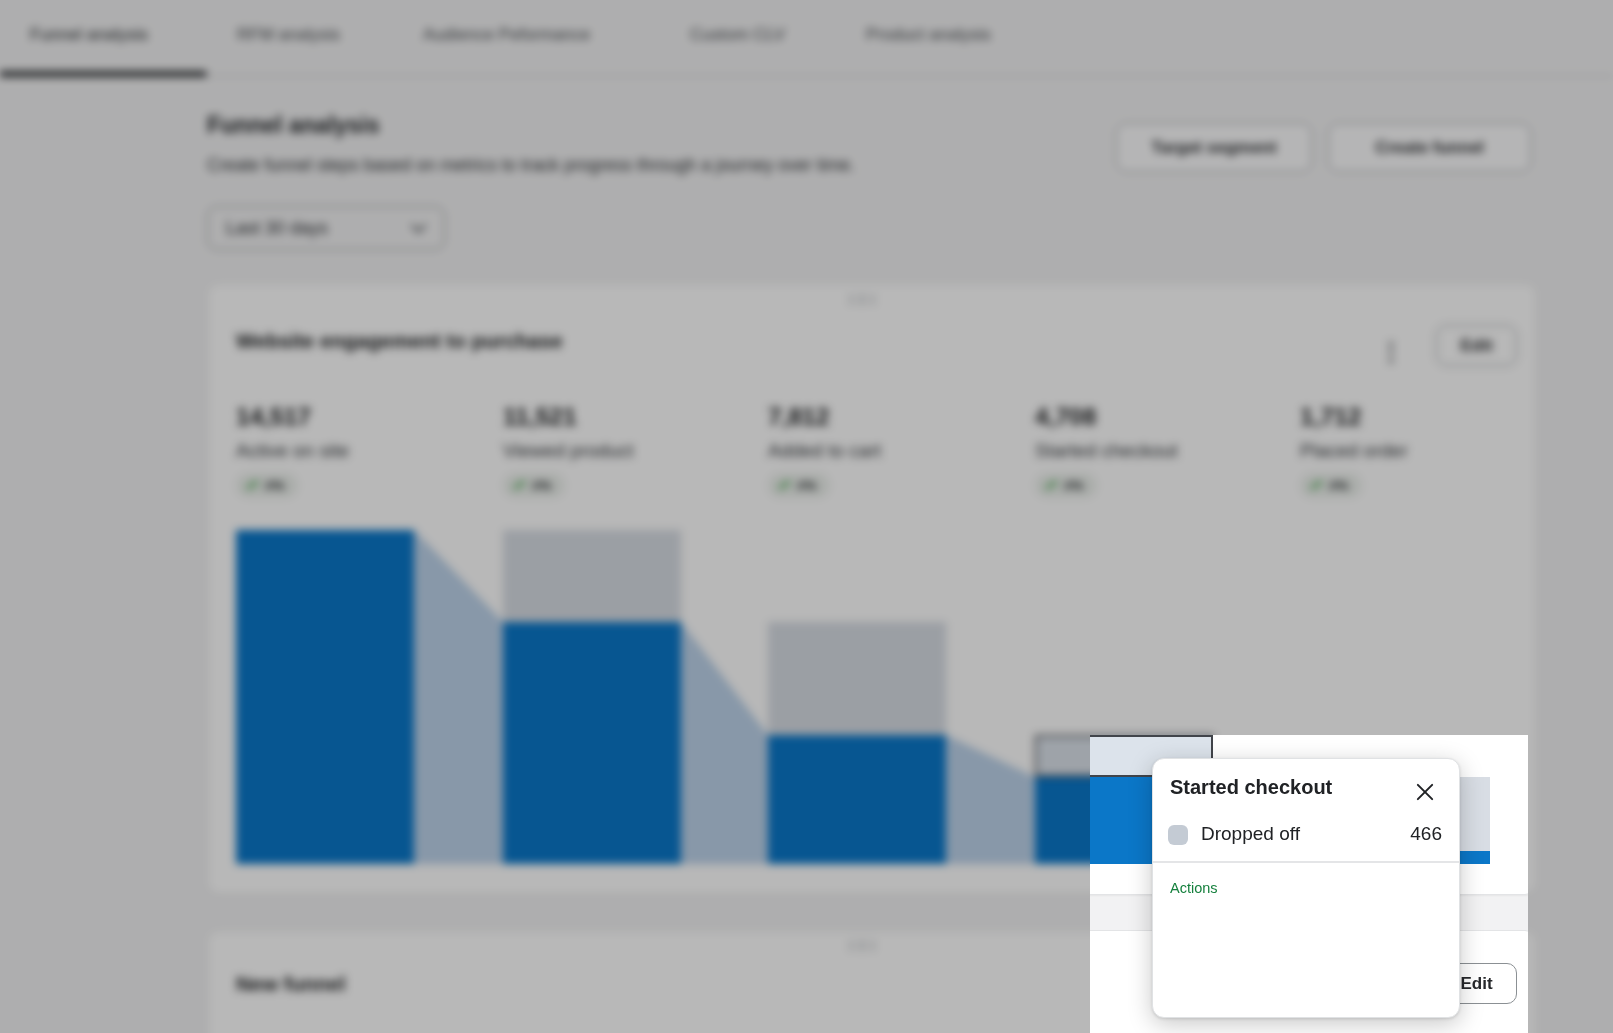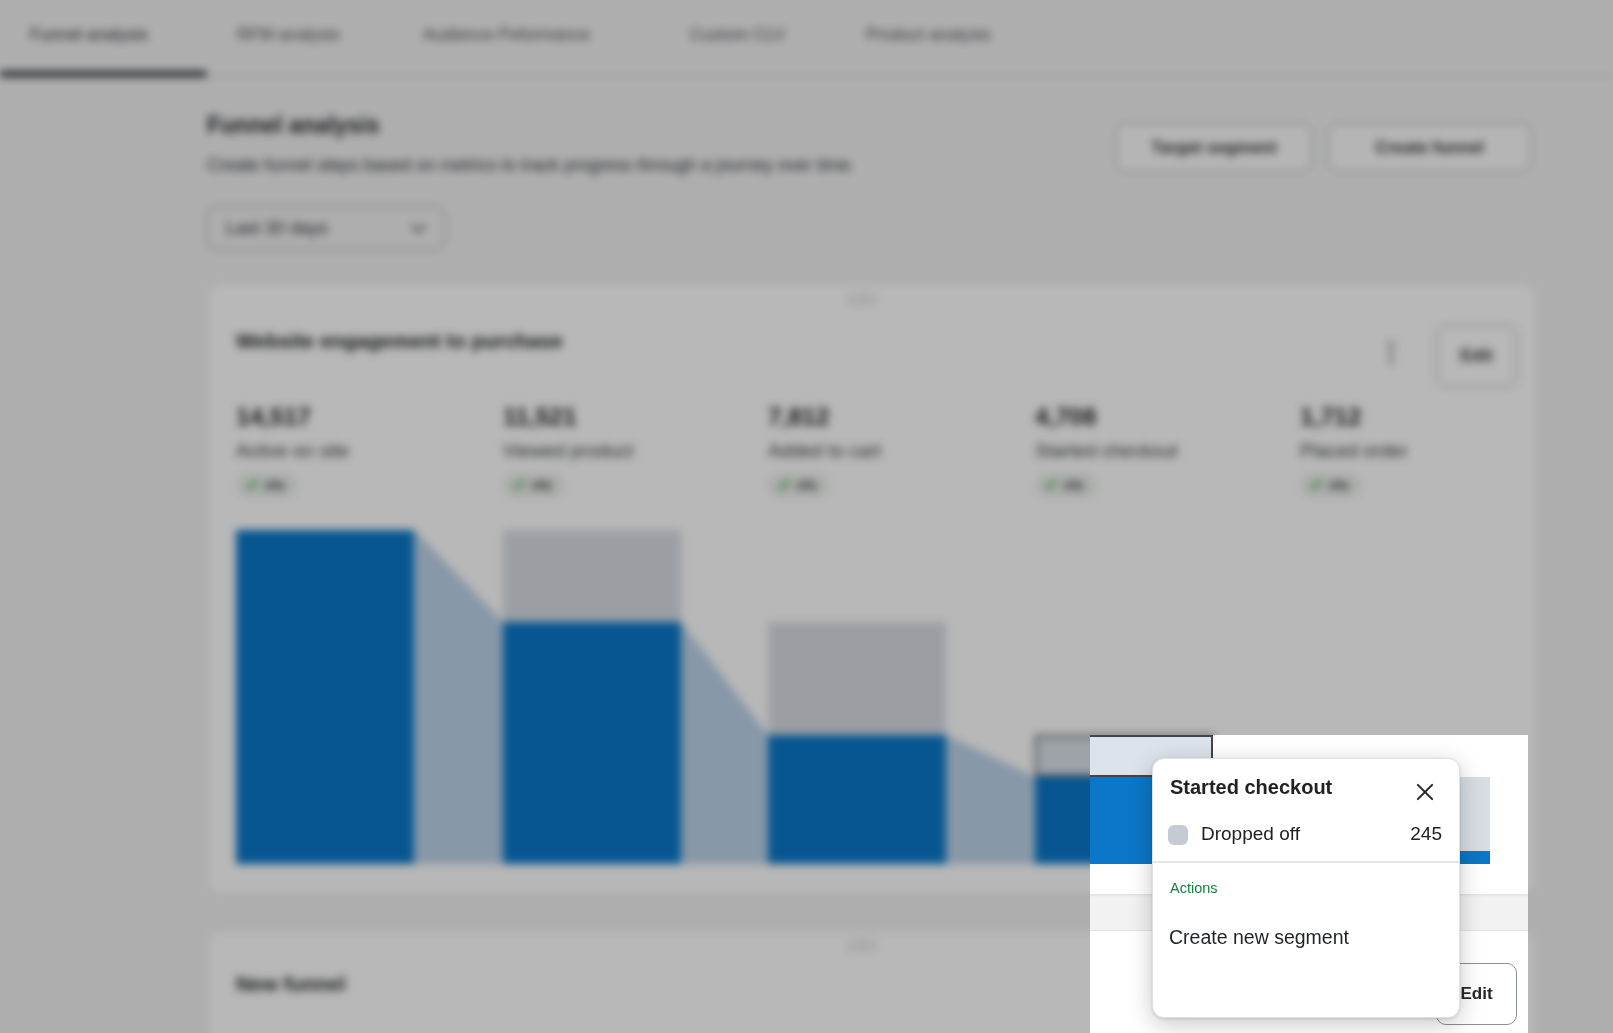--- a/index.html
+++ b/index.html
@@ -41,21 +41,21 @@
   .card1 { top:283px; height:612px; }
   .card2 { top:930px; height:160px; }
   .drag-dots { position:absolute; left:846px; top:0; width:32px; height:13px;
     display:grid; grid-template-columns:repeat(3,1fr); grid-template-rows:repeat(2,1fr);
     justify-items:center; align-items:center; cursor:grab; }
   .drag-dots i { width:3.5px; height:3.5px; border-radius:50%; background:#8f959b; }
   .card-title { position:absolute; left:236px; font-size:20.5px; font-weight:700; color:#1b1d1f; white-space:nowrap; }
   .kebab { position:absolute; left:1384px; width:14px; height:32px; display:flex; flex-direction:column;
     align-items:center; justify-content:center; gap:4.5px; cursor:pointer; }
   .kebab i { width:4px; height:4px; border-radius:50%; background:#2f3236; }
-  .edit-btn { position:absolute; left:1436px; width:81px; height:62px; border:1.5px solid #8b9094;
+  .edit-btn { position:absolute; left:1436px; width:81px; height:41px; border:1.5px solid #8b9094;
     border-radius:10px; background:#fff; display:flex; align-items:center; justify-content:center;
     font-size:17px; font-weight:600; color:#26282b; cursor:pointer; }
 
   
   .step { position:absolute; top:403px; width:250px; }
   .step-value { font-size:24.5px; font-weight:700; color:#1c1e20; }
   .step-label { margin-top:9px; font-size:19px; color:#313539; white-space:nowrap; }
   .badge { margin-top:11px; display:inline-flex; align-items:center; gap:6px;
     padding:5px 13px 5px 9px; border-radius:14px; background:#edf1ed; }
   .badge span { font-size:13.5px; font-weight:700; color:#1f2326; }
@@ -352,19 +352,18 @@
 
   <div class="popover">
     <div class="pop-title">Started checkout</div>
     <div class="pop-close">
       <svg width="22" height="22" viewBox="0 0 20 20">
           <path d="M3.5 3.5 L16.5 16.5 M16.5 3.5 L3.5 16.5" stroke="#202225" stroke-width="1.8" stroke-linecap="round"></path>
         </svg>
     </div>
     <div class="pop-swatch"></div>
     <div class="pop-dropped-label">Dropped off</div>
-    <div class="pop-dropped-value">245</div>
+    <div class="pop-dropped-value">466</div>
     <div class="pop-divider"></div>
     <div class="pop-actions">Actions</div>
-    <div class="pop-item" style="top:925px">Create new segment</div>
   </div>
 
 </div>
 
 </body></html>

